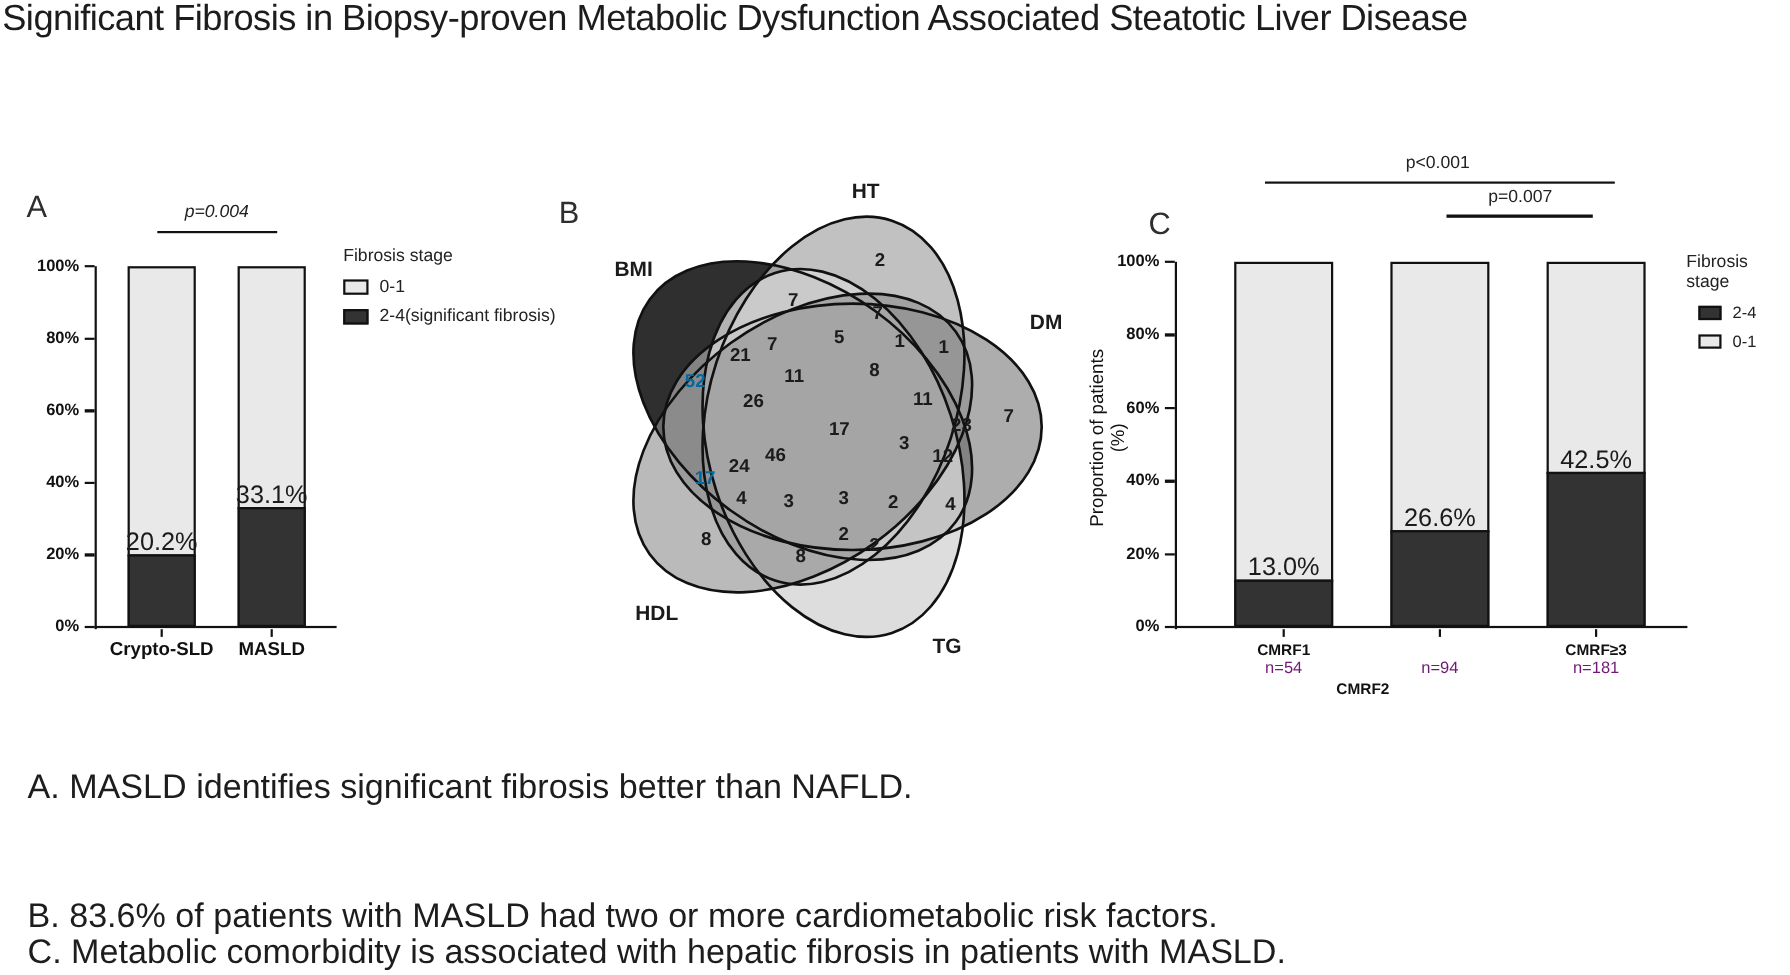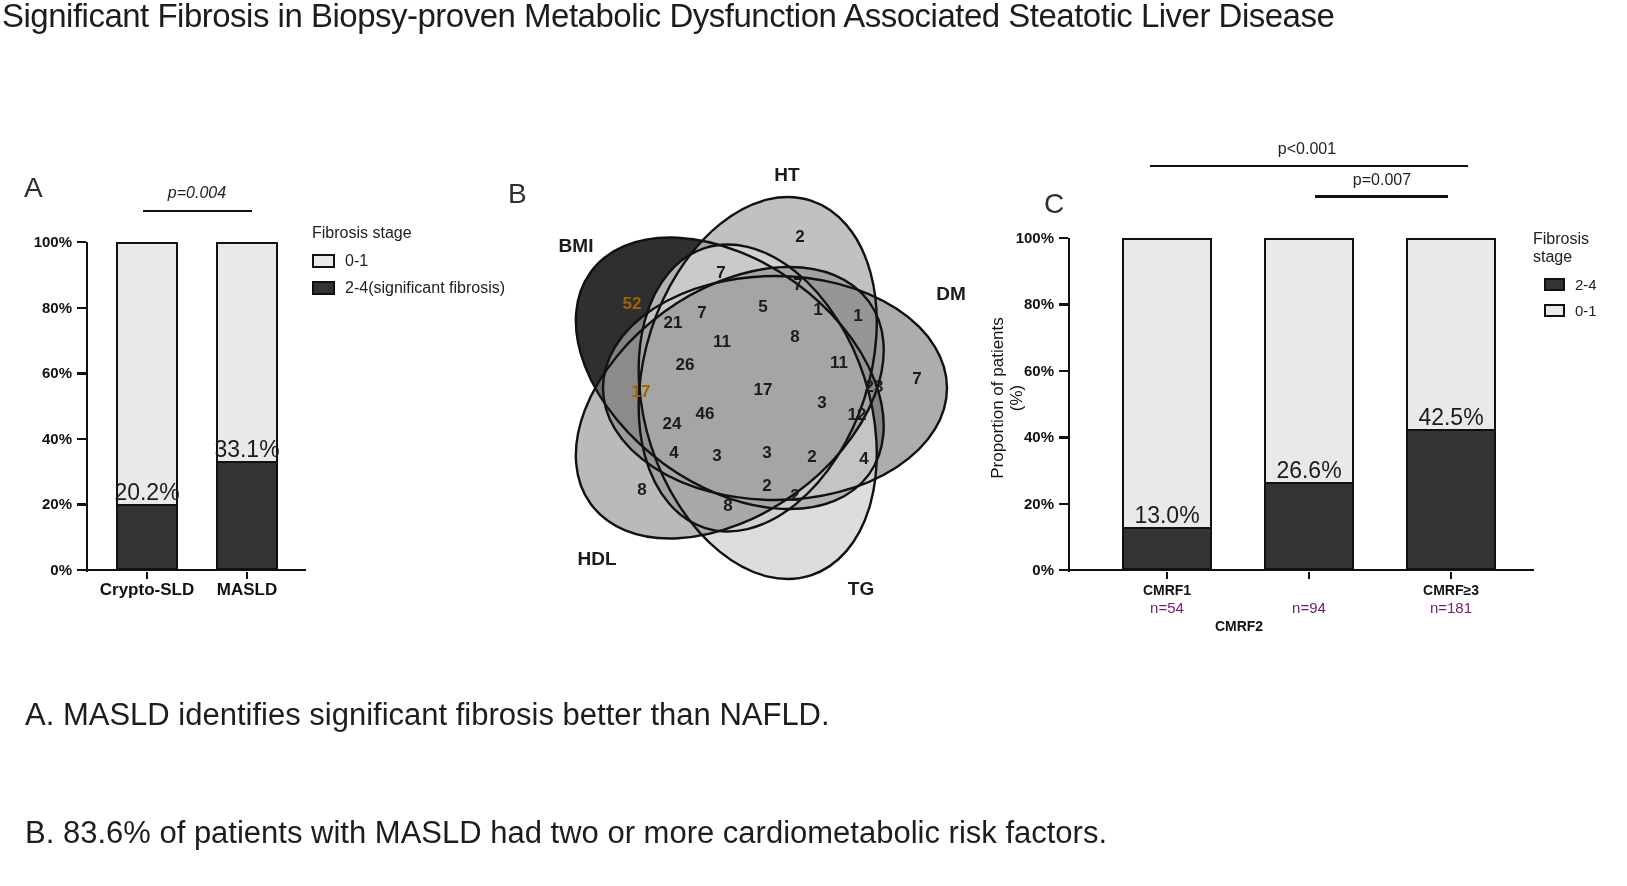--- a/index.html
+++ b/index.html
@@ -22,21 +22,21 @@
   .pct-label{position:absolute;font-size:23px;text-align:center;color:#1b1b1b;}
   .x-label{position:absolute;font-size:17px;font-weight:bold;text-align:center;color:#111;}
   .x-label.small{font-size:14px;}
   .x-sublabel{position:absolute;font-size:15px;text-align:center;color:#701a75;}
   .legend{position:absolute;}
   .legend-title{font-size:16px;color:#222;margin-bottom:10px;}
   .legend-row{display:flex;align-items:center;margin-top:9px;}
   .swatch{display:inline-block;width:23px;height:14px;border:2px solid #111;box-sizing:border-box;margin-right:10px;}
   .legend-label{font-size:15px;color:#222;}
   .venn-num{position:absolute;font-size:17px;font-weight:700;text-align:center;color:#1b1b1b;}
-  .venn-num.light-text{color:#a16207;}
+  .venn-num.light-text{color:#0369a1;margin-top:43px;}
   .venn-set-label{position:absolute;font-size:19px;font-weight:700;text-align:center;color:#1b1b1b;}
   .c-ytitle{position:absolute;transform:rotate(-90deg);transform-origin:center;
             text-align:center;font-size:17px;line-height:19px;color:#111;height:38px;}
   .caption{position:absolute;left:25px;font-size:31px;color:#1d1d1d;white-space:nowrap;}
 </style>
 </head>
 <body>
 
 <div class="canvas">
 
@@ -193,14 +193,15 @@
       <span class="legend-label">2-4</span>
     </div>
     <div class="legend-row" style="margin-left:11px;">
       <span class="swatch" style="width:21px;height:13px;background:#e9e9e9;"></span>
       <span class="legend-label">0-1</span>
     </div>
   </div>
 
   <div class="caption" style="top:697px;">A. MASLD identifies significant fibrosis better than NAFLD.</div>
   <div class="caption" style="top:775px;margin-top:40px;">B. 83.6% of patients with MASLD had two or more cardiometabolic risk factors.</div>
+  <div class="caption" style="top:847px;">C. Metabolic comorbidity is associated with hepatic fibrosis in patients with MASLD.</div>
 
 </div>
 
 </body></html>

